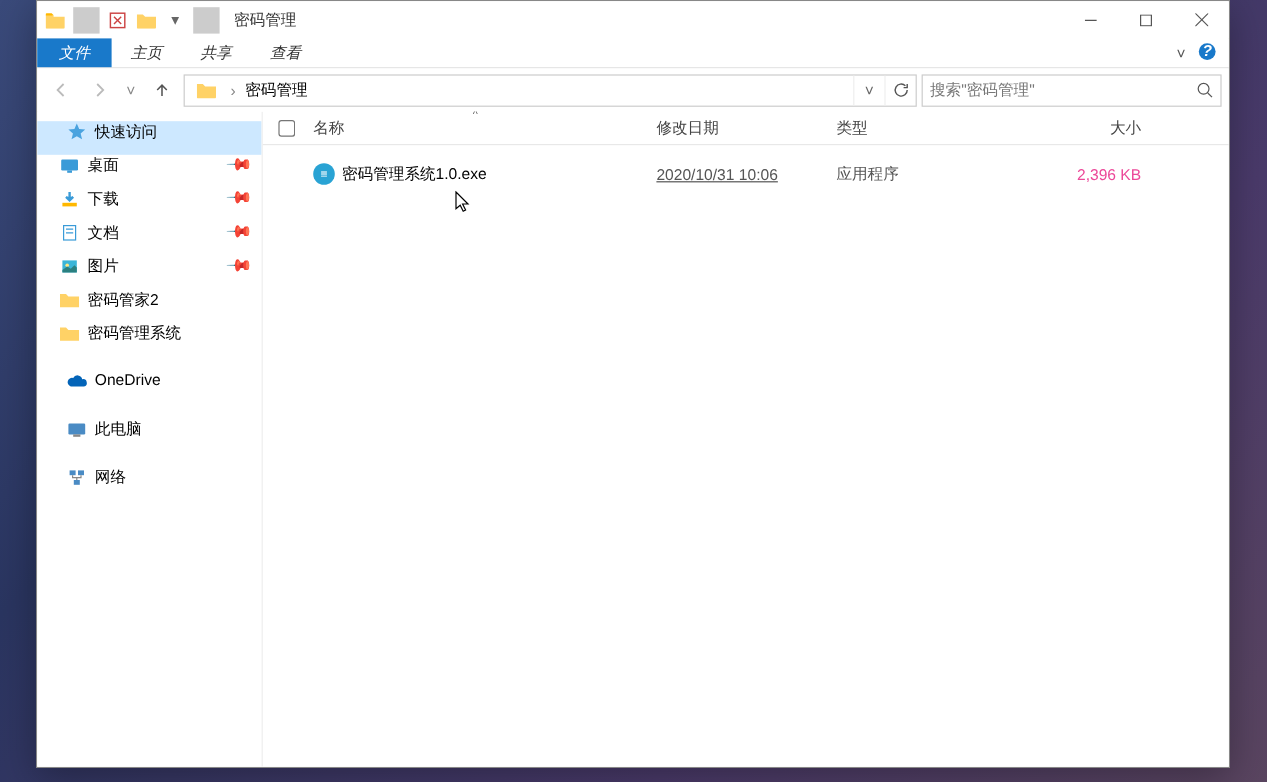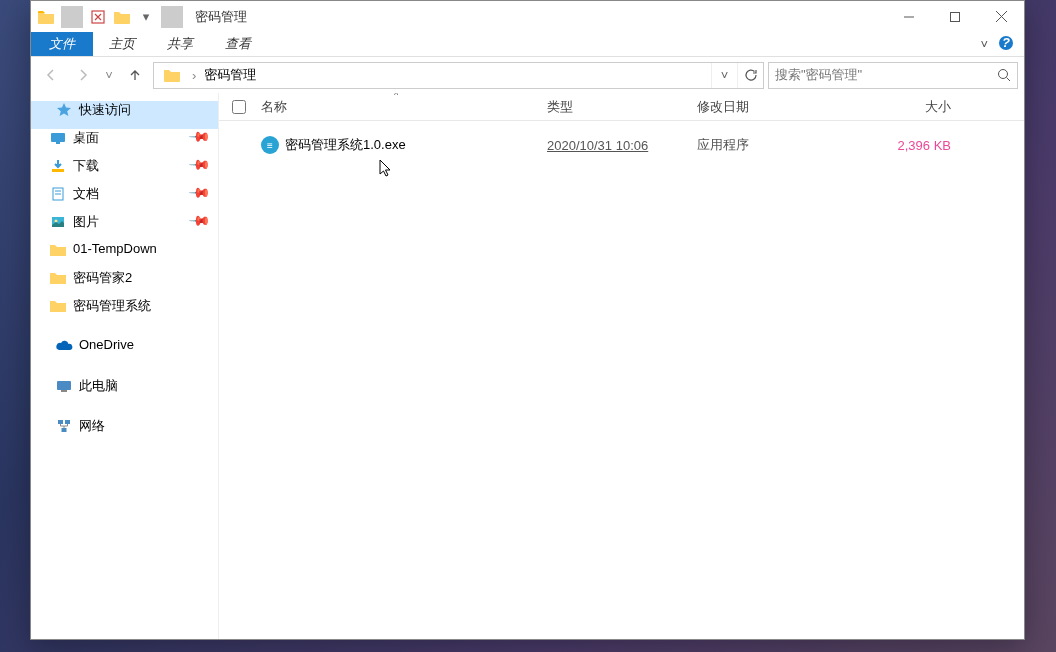--- a/index.html
+++ b/index.html
@@ -230,28 +230,20 @@
           </span>
         <span>图片</span>
         <span class="pin">📌</span>
       </div>
       <div class="side-item">
         <span class="side-ico">
             <svg width="16" height="14" viewBox="0 0 16 14">
               <path fill="#ffd266" d="M0 2h5l2 2h9v9H0z"></path>
             </svg>
           </span>
-        <span>01-TempDown</span>
-      </div>
-      <div class="side-item">
-        <span class="side-ico">
-            <svg width="16" height="14" viewBox="0 0 16 14">
-              <path fill="#ffd266" d="M0 2h5l2 2h9v9H0z"></path>
-            </svg>
-          </span>
         <span>密码管家2</span>
       </div>
       <div class="side-item">
         <span class="side-ico">
             <svg width="16" height="14" viewBox="0 0 16 14">
               <path fill="#ffd266" d="M0 2h5l2 2h9v9H0z"></path>
             </svg>
           </span>
         <span>密码管理系统</span>
       </div>
@@ -293,25 +285,25 @@
 
     <div class="main">
       <div class="cols">
         <div class="chk">
             <input type="checkbox" style="">
           </div>
         <div class="c c-name">
             <span>名称</span>
             <span class="sort-ind">˄</span>
           </div>
+        <div class="c c-date">
+            <span>修改日期</span>
+          </div>
         <div class="c c-type">
             <span>类型</span>
-          </div>
-        <div class="c c-date">
-            <span>修改日期</span>
           </div>
         <div class="c c-size">
             <span>大小</span>
           </div>
       </div>
       <div class="rows">
         <div class="row">
           <div class="chk"></div>
           <div class="r r-name">
             <span class="exe-ico">

